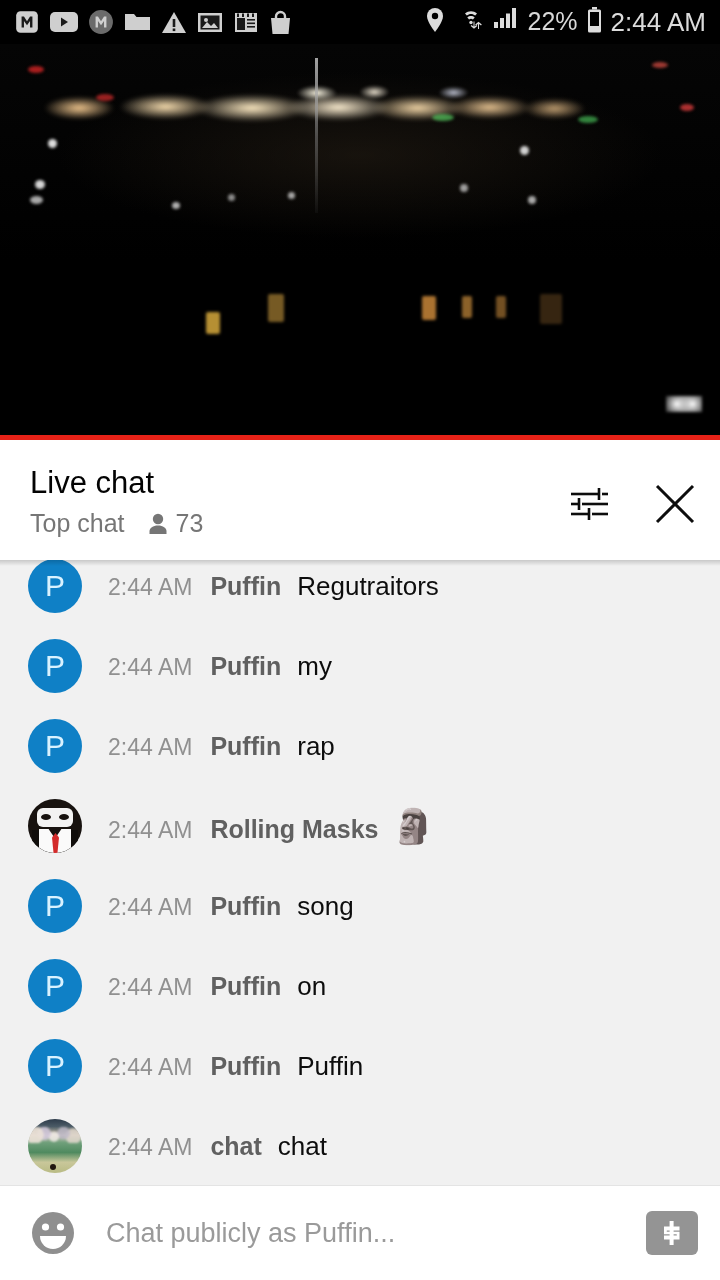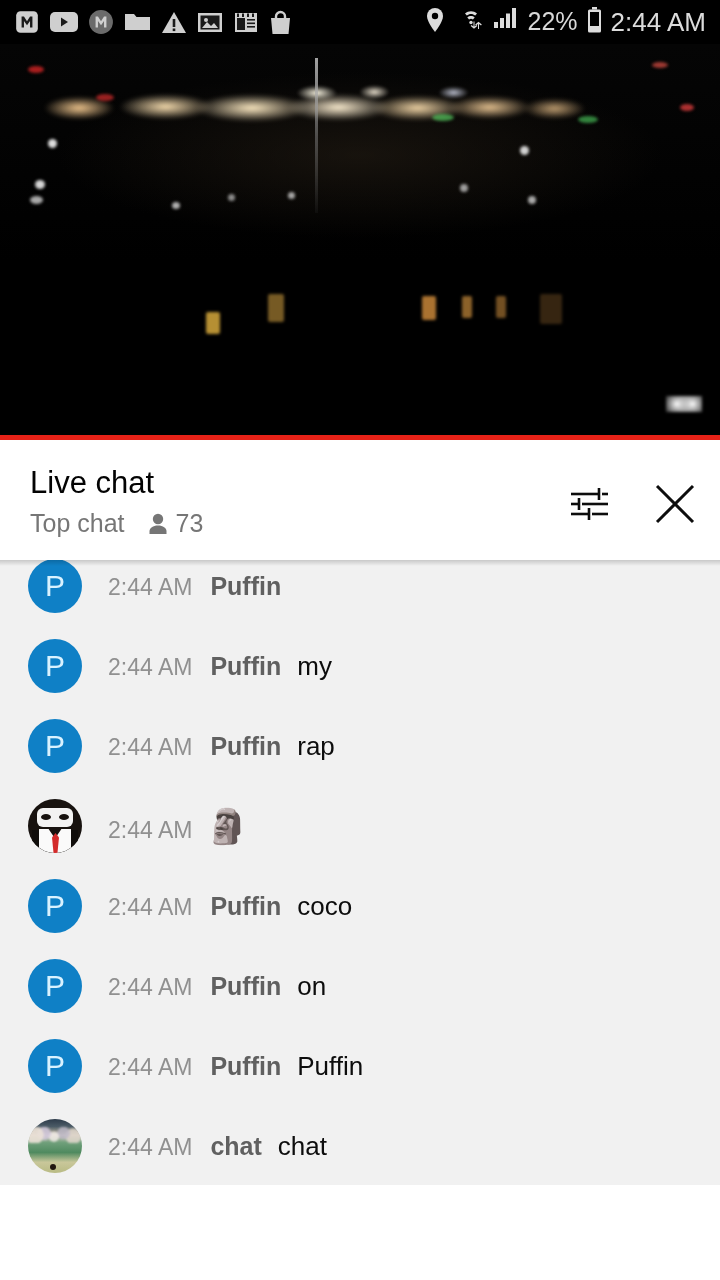--- a/index.html
+++ b/index.html
@@ -354,20 +354,21 @@
   </div>
 
   <div class="chat-list" id="chat-list" style="padding-top: 0px;">
       <div class="msg" style="margin-top: -14px;">
         <div class="avatar av-puffin">
           <span>P</span>
         </div>
         <div class="msg-body">
           <span class="msg-time">2:44 AM</span>
           <span class="msg-author">Puffin</span>
+          <span class="msg-text">Regutraitors</span>
         </div>
       </div>
       <div class="msg">
         <div class="avatar av-puffin">
           <span>P</span>
         </div>
         <div class="msg-body">
           <span class="msg-time">2:44 AM</span>
           <span class="msg-author">Puffin</span>
           <span class="msg-text">my</span>
@@ -385,31 +386,32 @@
       </div>
       <div class="msg">
         <div class="avatar av-masks">
           <div class="suit"></div>
           <div class="collar"></div>
           <div class="tie"></div>
           <div class="mask"></div>
         </div>
         <div class="msg-body">
           <span class="msg-time">2:44 AM</span>
+          <span class="msg-author">Rolling Masks</span>
           <span class="msg-emoji">🗿</span>
         </div>
       </div>
       <div class="msg">
         <div class="avatar av-puffin">
           <span>P</span>
         </div>
         <div class="msg-body">
           <span class="msg-time">2:44 AM</span>
           <span class="msg-author">Puffin</span>
-          <span class="msg-text">coco</span>
+          <span class="msg-text">song</span>
         </div>
       </div>
       <div class="msg">
         <div class="avatar av-puffin">
           <span>P</span>
         </div>
         <div class="msg-body">
           <span class="msg-time">2:44 AM</span>
           <span class="msg-author">Puffin</span>
           <span class="msg-text">on</span>
@@ -432,14 +434,31 @@
         </div>
         <div class="msg-body">
           <span class="msg-time">2:44 AM</span>
           <span class="msg-author">chat</span>
           <span class="msg-text">chat</span>
         </div>
       </div>
     </div>
   <div class="header-shadow"></div>
 
+  <div class="composer">
+    <div class="emoji-btn">
+      <svg width="48" height="48" viewBox="0 0 48 48">
+        <circle cx="24" cy="24" r="21" fill="#8f8f8f"></circle>
+        <circle cx="16.5" cy="18" r="3.6" fill="#ffffff"></circle>
+        <circle cx="31.5" cy="18" r="3.6" fill="#ffffff"></circle>
+        <path d="M11 27h26a13 13 0 0 1-26 0z" fill="#ffffff"></path>
+      </svg>
+    </div>
+    <input class="chat-input" type="text" value="" placeholder="Chat publicly as Puffin..." style="">
+    <div class="superchat-btn">
+      <svg width="30" height="30" viewBox="0 0 30 30">
+        <rect x="12.6" y="3" width="4" height="24" fill="#ffffff"></rect>
+        <path d="M7 8.5h15.5v4H10.2a0.6 0.6 0 0 0 0 1.2h12.3V21.5H7v-4h12.3a0.6 0.6 0 0 0 0-1.2H7z" fill="#ffffff"></path>
+      </svg>
+    </div>
+  </div>
 
 </div>
 
 </body></html>

